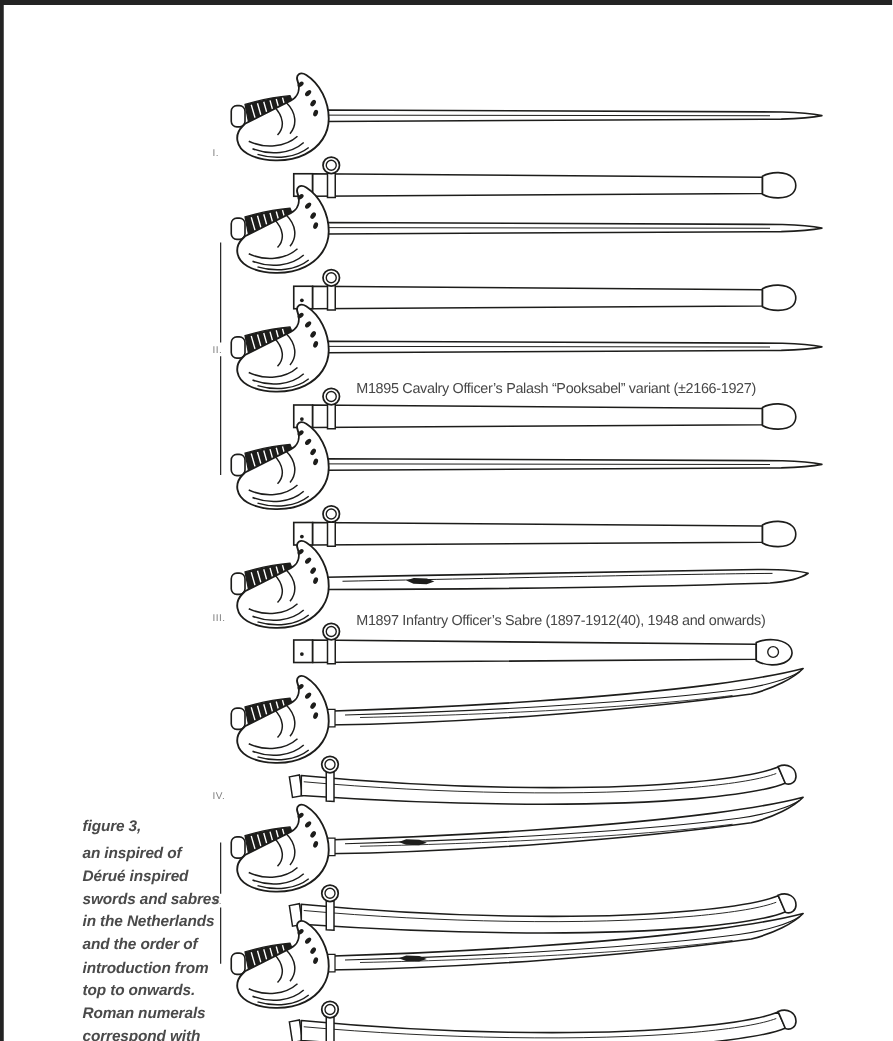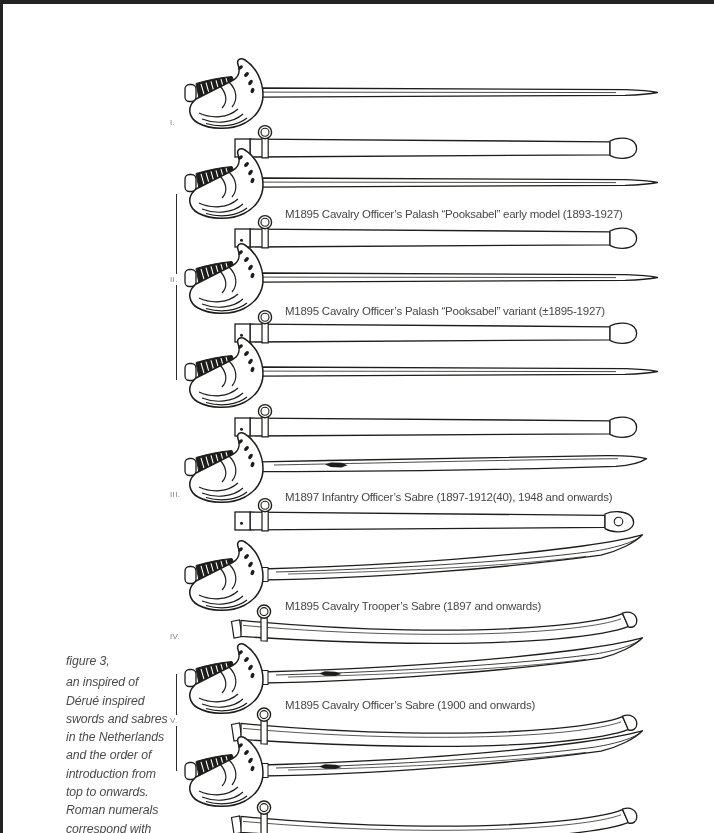--- a/index.html
+++ b/index.html
@@ -8,21 +8,21 @@
   .top-bar{position:absolute;left:0;top:0;width:714px;height:4px;background:#232323;}
   .left-bar{position:absolute;left:0;top:0;width:3px;height:833px;background:#232323;}
   .art{position:absolute;left:175px;width:505px;height:135px;z-index:1;}
   .cap{position:absolute;left:285px;font-size:11.5px;letter-spacing:-0.25px;color:#474747;
        white-space:nowrap;z-index:4;}
   .numeral{position:absolute;left:168px;font-size:8px;color:#7f7f7f;background:#fff;
            padding:1px 2px;letter-spacing:0.4px;z-index:3;}
   .bracket{position:absolute;left:176px;width:0;border-left:1.2px solid #2b2b2b;z-index:2;}
   .sidebar{position:absolute;left:66px;top:652px;width:110px;font-style:italic;
            font-size:12.3px;color:#4a4a4a;letter-spacing:-0.1px;z-index:4;}
-  .sidebar .l{line-height:18.3px;white-space:nowrap;}
+  .sidebar .l{line-height:18.3px;white-space:nowrap;font-weight:bold;}
   .sidebar .l.first{margin-bottom:3px;}
   .defs-holder{position:absolute;width:0;height:0;overflow:hidden;}
 </style>
 </head>
 <body>
 
 <div class="page">
 
   <div class="top-bar"></div>
   <div class="left-bar"></div>
@@ -111,32 +111,31 @@
 
   <svg class="art" style="top:131px" viewBox="0 0 505 135">
     <g transform="translate(13,52)">
       <use href="#g-blade-straight"></use>
       <use href="#g-hilt"></use>
     </g>
     <g transform="translate(60,107)">
       <use href="#g-scab-straight"></use>
     </g>
   </svg>
-  <div class="cap" style="top:208px">M1895 Cavalry Officer’s Palash “Pooksabel” early model (1893-1927)</div>
 
   <svg class="art" style="top:226px" viewBox="0 0 505 135">
     <g transform="translate(13,52)">
       <use href="#g-blade-straight"></use>
       <use href="#g-hilt"></use>
     </g>
     <g transform="translate(60,107)">
       <use href="#g-scab-straight"></use>
     </g>
   </svg>
-  <div class="cap" style="top:305px">M1895 Cavalry Officer’s Palash “Pooksabel” variant (±1895-1927)</div>
+  <div class="cap" style="top:305px">M1895 Cavalry Officer’s Palash “Pooksabel” variant (±2166-1927)</div>
   <div class="bracket" style="top:194px;height:186px"></div>
   <div class="numeral" style="top:274px">II.</div>
 
   <svg class="art" style="top:320px" viewBox="0 0 505 135">
     <g transform="translate(13,52)">
       <use href="#g-blade-straight"></use>
       <use href="#g-hilt"></use>
     </g>
     <g transform="translate(60,107)">
       <use href="#g-scab-straight"></use>
@@ -157,34 +156,32 @@
 
   <svg class="art" style="top:523px" viewBox="0 0 505 135">
     <g transform="translate(13,52)">
       <use href="#g-blade-curved"></use>
       <use href="#g-hilt"></use>
     </g>
     <g transform="translate(55,105)">
       <use href="#g-scab-curved"></use>
     </g>
   </svg>
-  <div class="cap" style="top:600px">M1895 Cavalry Trooper’s Sabre (1897 and onwards)</div>
   <div class="numeral" style="top:631px">IV.</div>
 
   <svg class="art" style="top:626px" viewBox="0 0 505 135">
     <g transform="translate(13,52)">
       <use href="#g-blade-curved"></use>
       <use href="#g-mark" transform="translate(142,-4.5)"></use>
       <use href="#g-hilt"></use>
     </g>
     <g transform="translate(55,105)">
       <use href="#g-scab-curved"></use>
     </g>
   </svg>
-  <div class="cap" style="top:699px">M1895 Cavalry Officer’s Sabre (1900 and onwards)</div>
   <div class="bracket" style="top:674px;height:97px"></div>
   <div class="numeral" style="top:715px">V.</div>
 
   <svg class="art" style="top:719px" viewBox="0 0 505 135">
     <g transform="translate(13,52)">
       <use href="#g-blade-curved"></use>
       <use href="#g-mark" transform="translate(142,-4.5)"></use>
       <use href="#g-hilt"></use>
     </g>
     <g transform="translate(55,105)">

